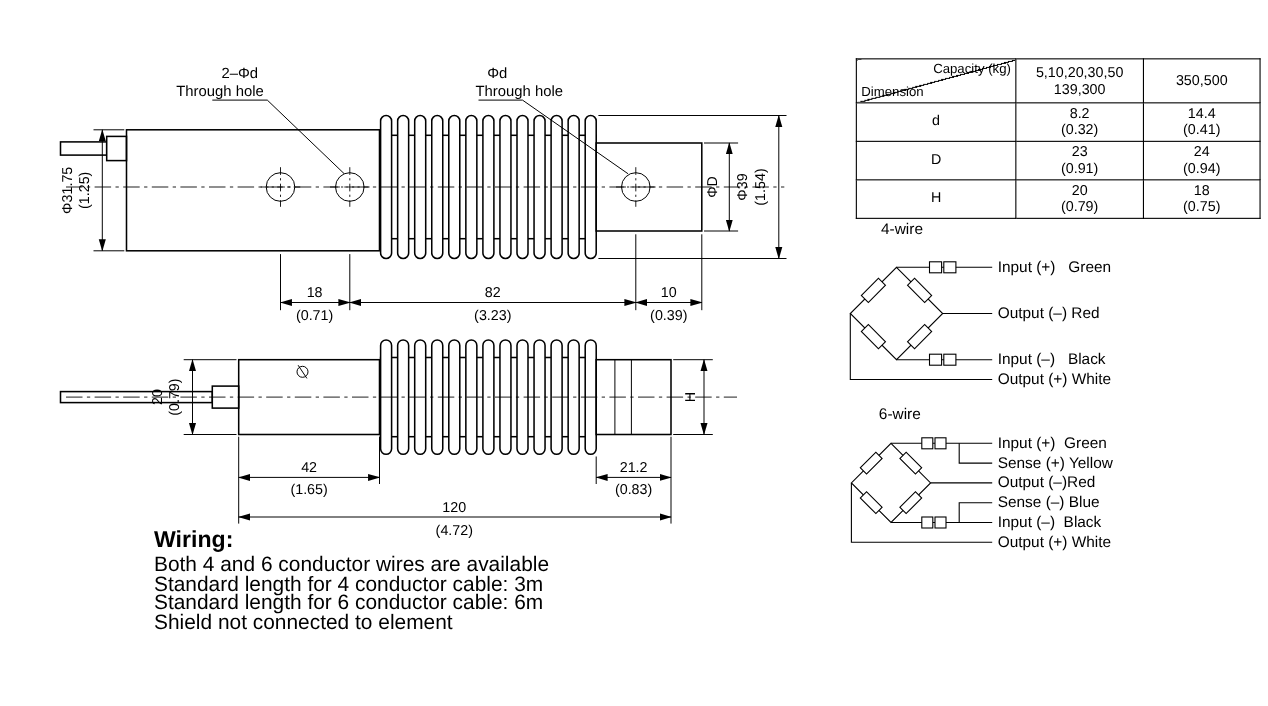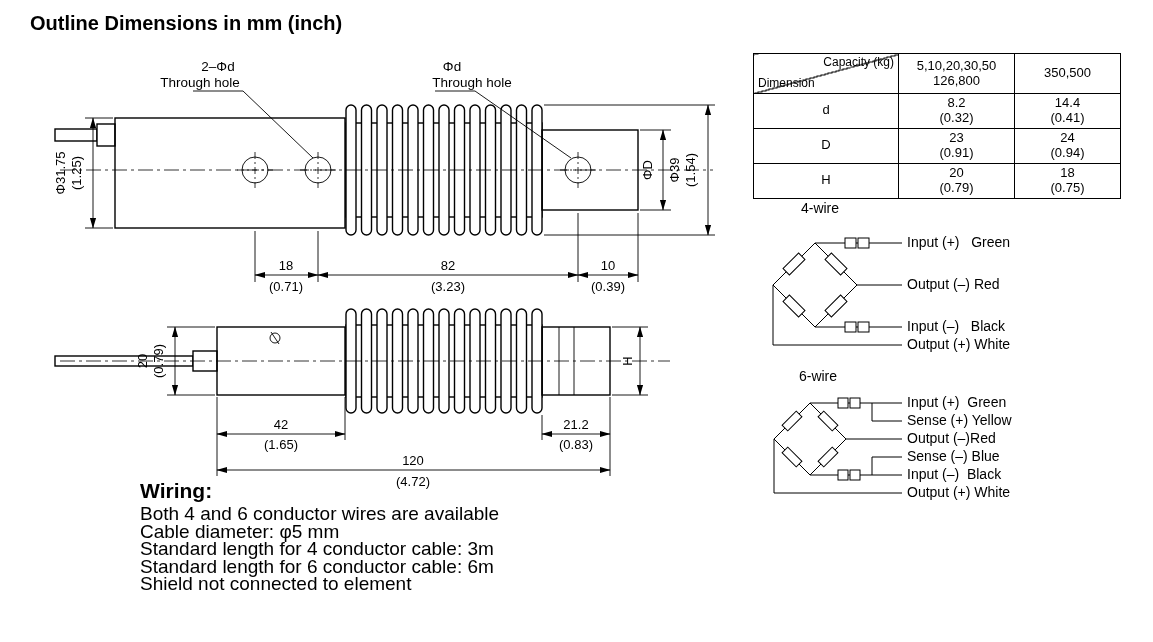--- a/index.html
+++ b/index.html
@@ -18,21 +18,21 @@
   .cl{stroke:#000;stroke-width:0.8;fill:none;stroke-dasharray:15 4 3 4}
   .cm{stroke:#000;stroke-width:0.8;fill:none;stroke-dasharray:7 3 2 3}
   .dtxt{font-size:13px;fill:#000}
   .ltxt{font-size:13.5px;fill:#000}
   .wire{stroke:#000;stroke-width:1;fill:none}
   .res{fill:#fff;stroke:#000;stroke-width:1}
   .wire-title{font-size:14px;fill:#000}
   .wire-label{font-size:14px;fill:#000}
 
   
-  .spec-table{position:absolute;left:753px;top:53px;border-collapse:collapse;font-size:13px}
+  .spec-table{position:absolute;left:778px;top:53px;border-collapse:collapse;font-size:13px}
   .spec-table td{border:1px solid #000;text-align:center;vertical-align:middle;
                  padding:2px 4px;line-height:1.15}
   .spec-table tr.head td{height:40px}
   .spec-table tr.row td{height:32px}
   .col-name{width:145px}.col-v1{width:116px}.col-v2{width:106px}
   td.corner{position:relative;padding:0;font-size:12px;
     background:linear-gradient(to bottom right,
       transparent calc(50% - .6px),#000 calc(50% - .6px),
       #000 calc(50% + .6px),transparent calc(50% + .6px));}
   .corner-top{position:absolute;top:2px;right:4px}
@@ -41,21 +41,20 @@
   
   .wiring{position:absolute;left:140px;top:479px}
   .wiring .w-head{font-size:21px;font-weight:bold;margin-bottom:2px}
   .wiring .w-line{font-size:19px;line-height:17.5px}
 </style>
 </head>
 <body>
 
 <div class="page">
 
-  <h1 class="page-title">Outline Dimensions in mm (inch)</h1>
 
   <svg style="left:25px;top:45px" width="700" height="450" viewBox="0 0 700 450">
     <defs>
       <marker id="arr" viewBox="0 0 11 8" markerWidth="11" markerHeight="8" refX="10.4" refY="4" orient="auto-start-reverse" markerUnits="userSpaceOnUse">
         <path d="M0,0.8 L11,4 L0,7.2 Z" fill="#000"></path>
       </marker>
       <rect id="ribS" x="321" y="60" width="10" height="130" rx="5" class="outlineW"></rect>
       <rect id="ribT" x="321" y="264" width="10" height="104" rx="5" class="outlineW"></rect>
     </defs>
 
@@ -222,21 +221,21 @@
 
   <table class="spec-table">
     <tbody>
         <tr class="head">
       <td class="corner col-name">
         <span class="corner-top">Capacity (kg)</span>
         <span class="corner-bottom">Dimension</span>
       </td>
       <td class="col-v1">
         <div>5,10,20,30,50</div>
-        <div>126,800</div>
+        <div>139,300</div>
       </td>
       <td class="col-v2">350,500</td>
     </tr>
     <tr class="row">
       <td>d</td>
       <td>
             <div>8.2</div>
             <div>(0.32)</div>
           </td>
       <td>
@@ -319,19 +318,18 @@
       <text class="wire-label" x="152" y="76">Output (–)Red</text>
       <text class="wire-label" x="152" y="94">Sense (–) Blue</text>
       <text class="wire-label" x="152" y="112">Input (–)&nbsp;&nbsp;Black</text>
       <text class="wire-label" x="152" y="130">Output (+) White</text>
     </g>
   </svg>
 
   <div class="wiring">
     <div class="w-head">Wiring:</div>
     <div class="w-line">Both 4 and 6 conductor wires are available</div>
-    <div class="w-line">Cable diameter: φ5&nbsp;mm</div>
     <div class="w-line">Standard length for 4 conductor cable: 3m</div>
     <div class="w-line">Standard length for 6 conductor cable: 6m</div>
     <div class="w-line">Shield not connected to element</div>
   </div>
 
 </div>
 
 </body></html>

